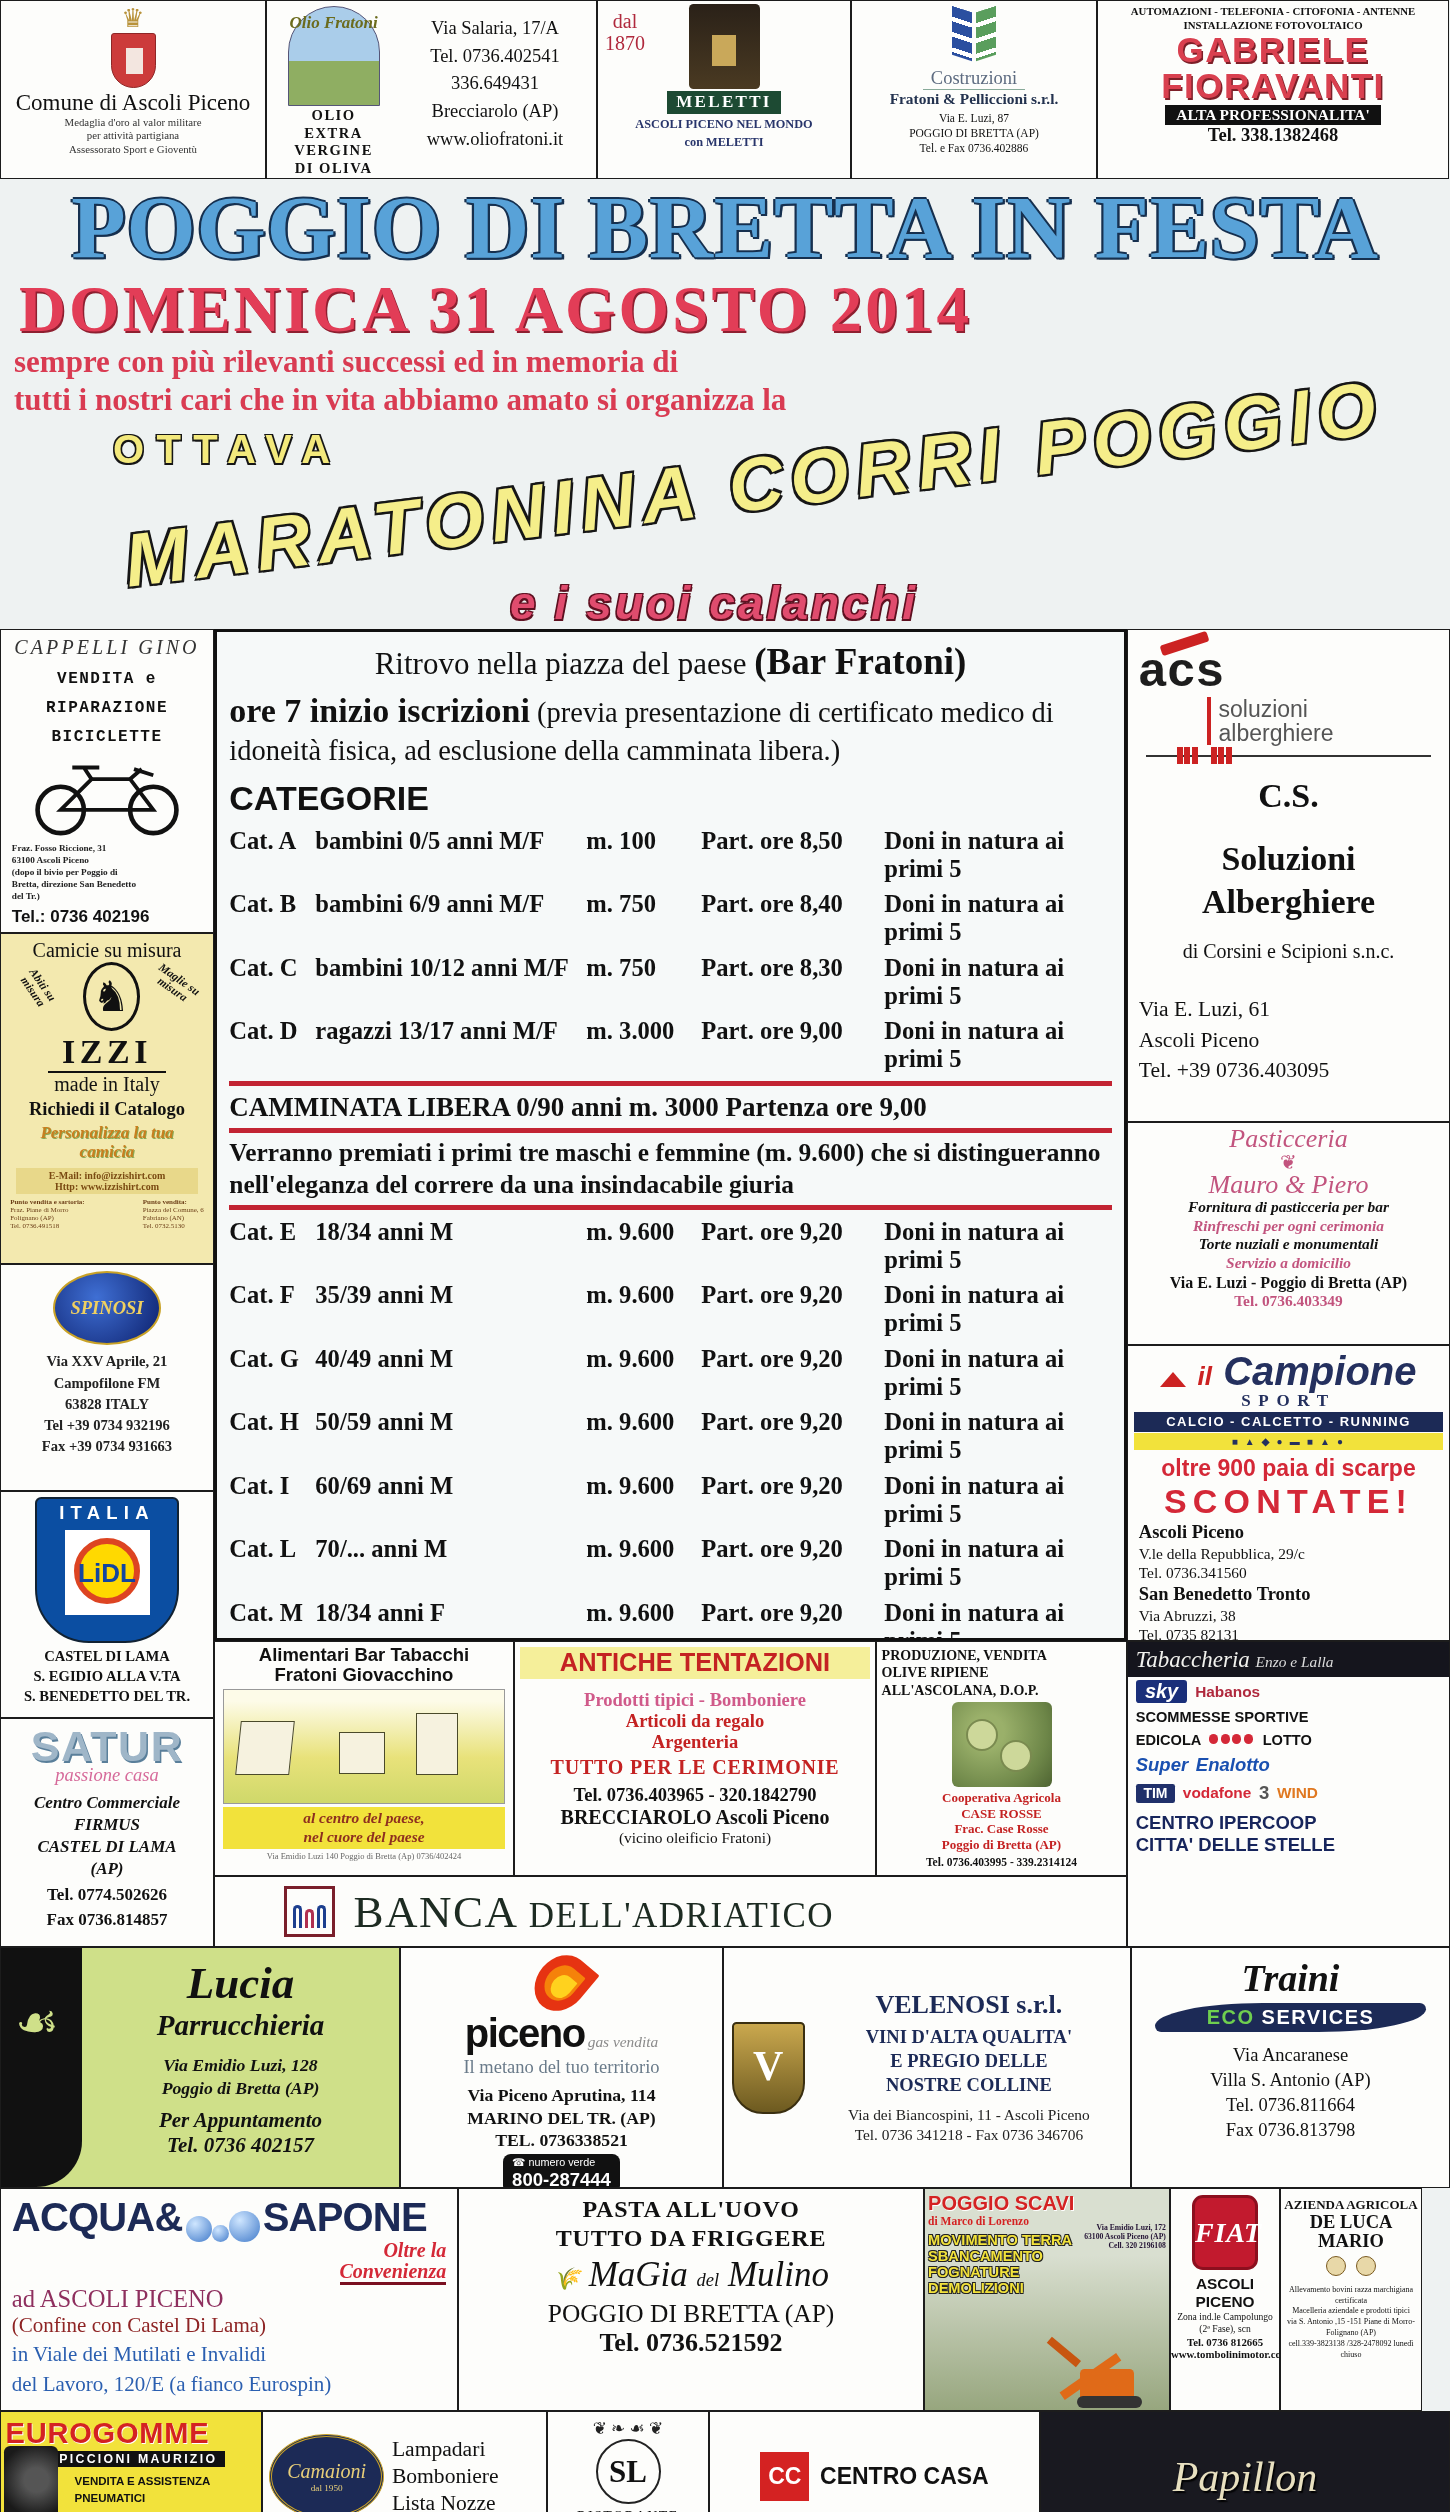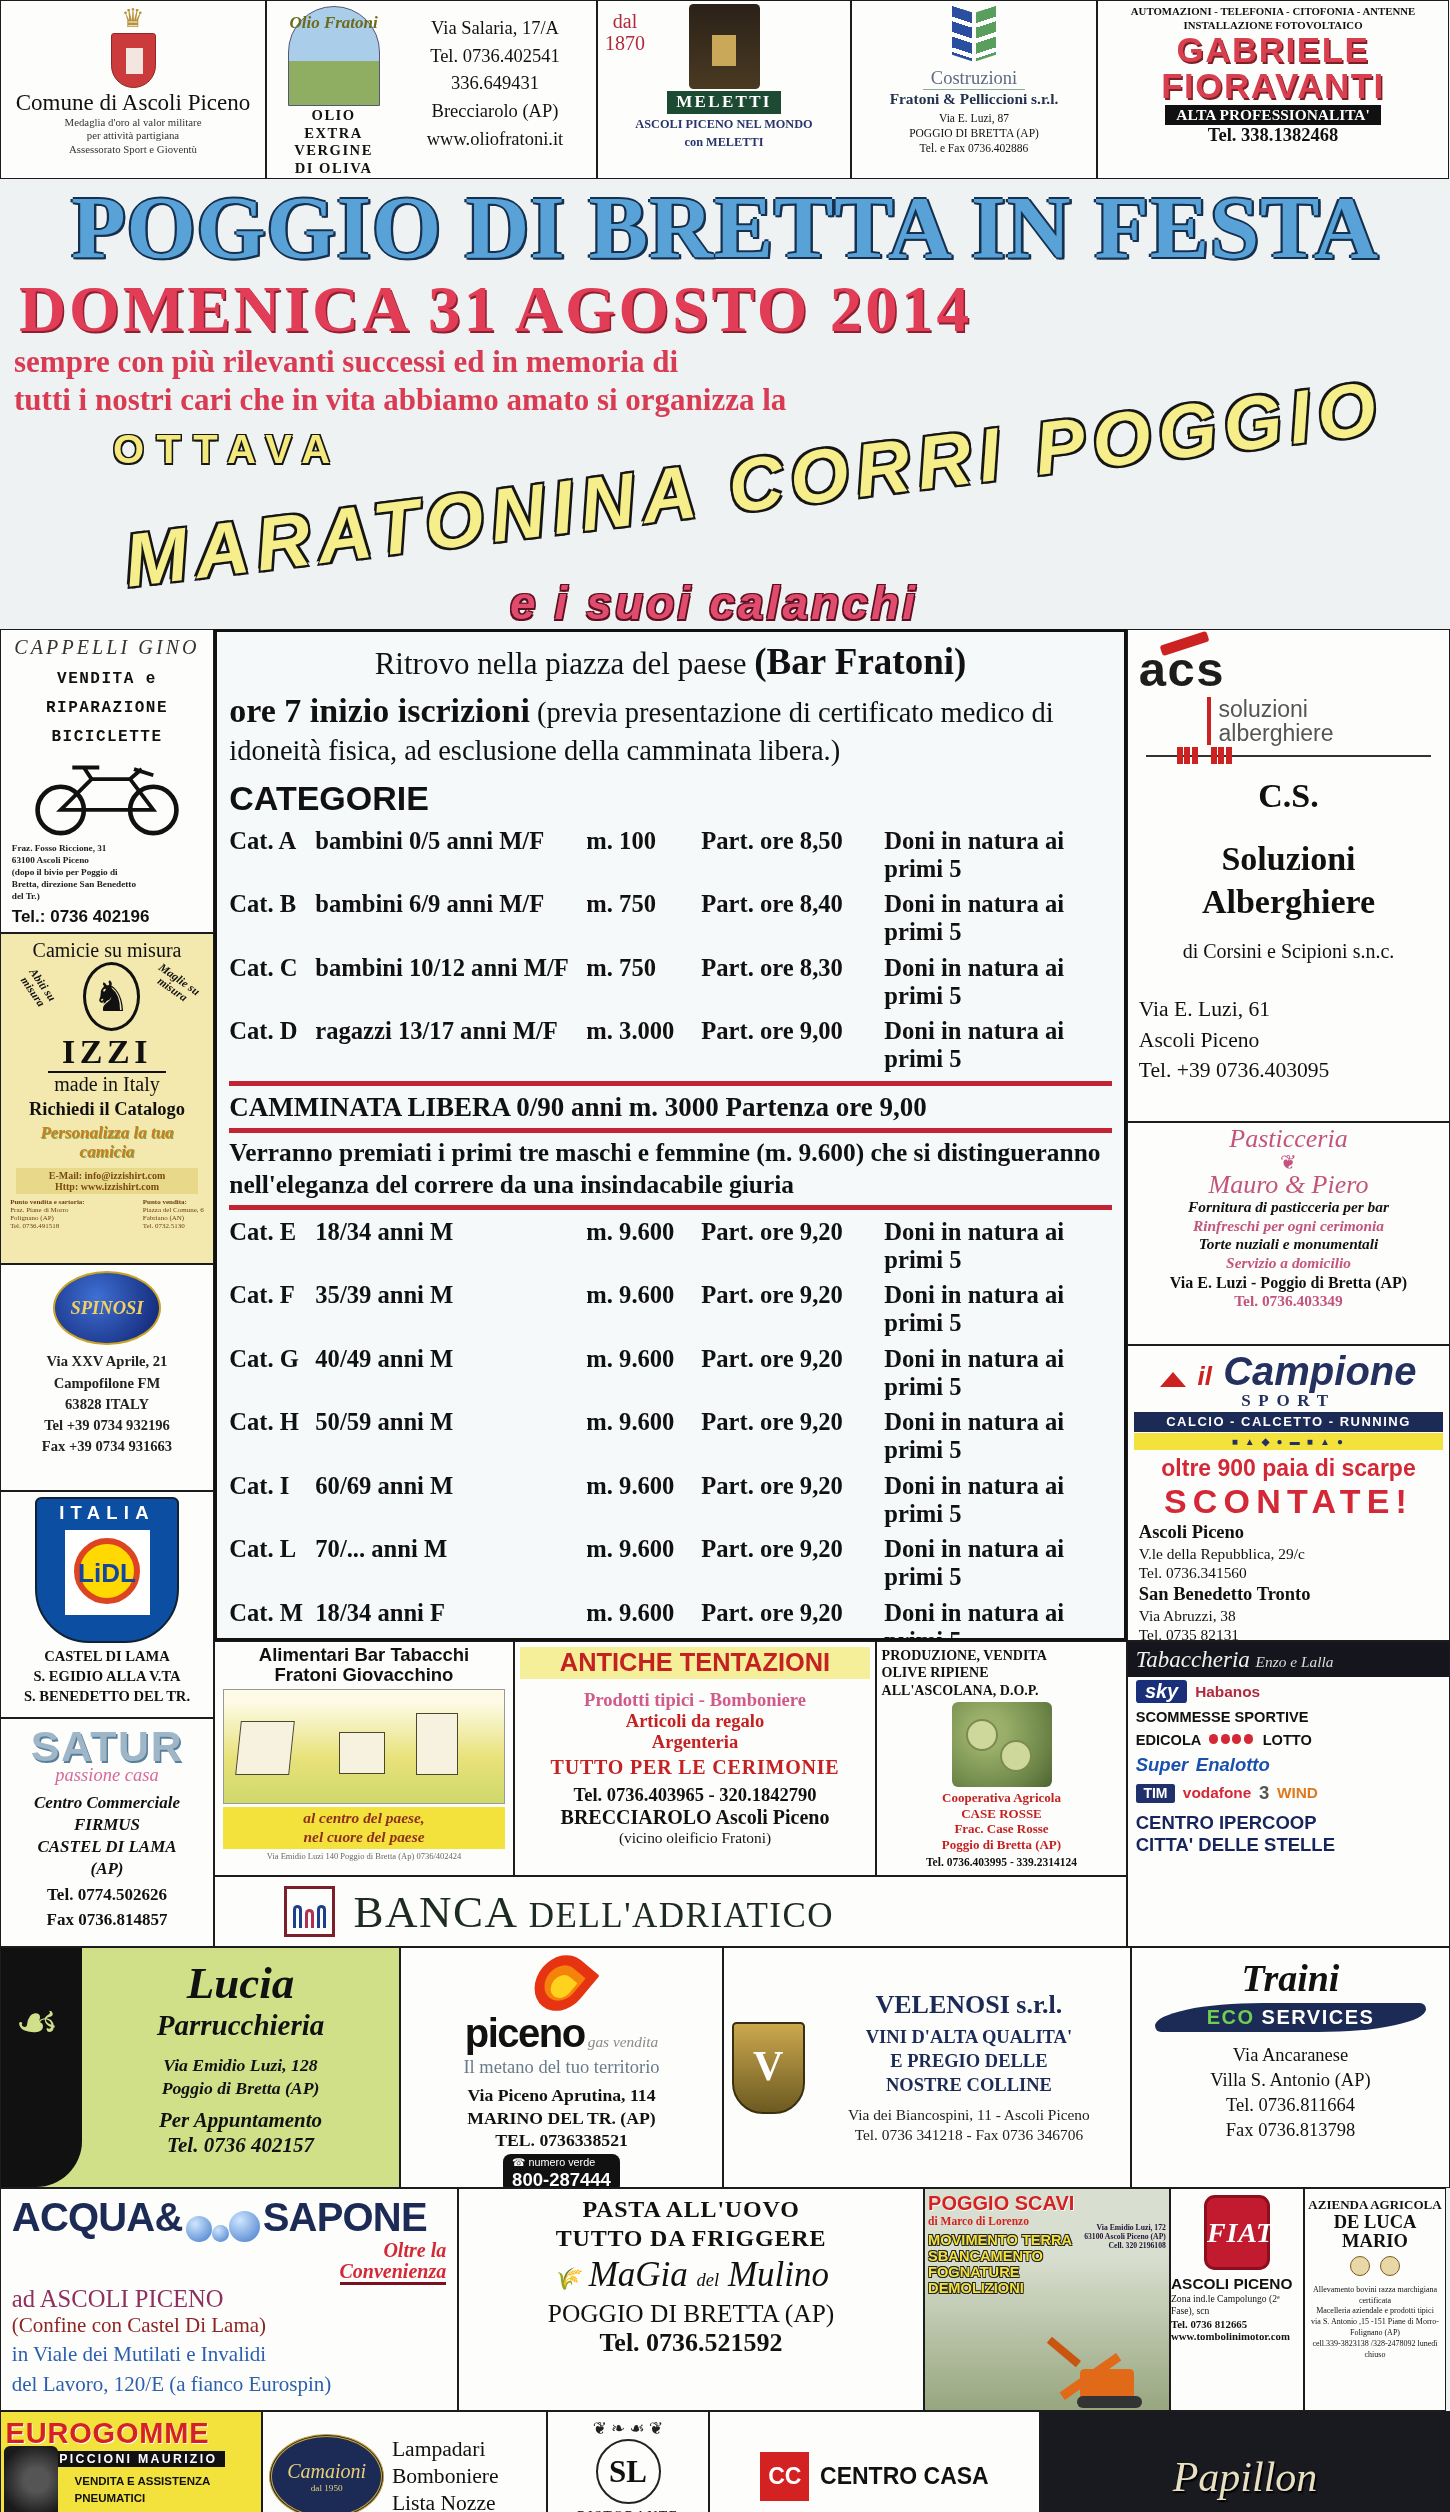--- a/index.html
+++ b/index.html
@@ -248,21 +248,21 @@
   .scavi-name { color:#d42222; font-family:"Liberation Sans"; font-weight:bold; font-size:20px; text-shadow:0.8px 0.8px 0 #fff; }
   .scavi-sub { color:#d42222; font-size:11.5px; font-weight:bold; }
   .scavi-list { margin-top:4.6px; }
   .scavi-list div { font-family:"Liberation Sans"; font-weight:bold; font-size:14.6px; color:#f2e23b; text-shadow:-0.8px -0.8px 0 #222,0.8px -0.8px 0 #222,-0.8px 0.8px 0 #222,0.8px 0.8px 0 #222; }
   .digger { position:absolute; right:4.6px; bottom:6.2px; width:115px; height:85px; }
   .digger .cab { position:absolute; left:31px; bottom:0; width:54px; height:35px; background:#e06a18; border-radius:4.6px; }
   .digger .boom { position:absolute; left:6.2px; bottom:23px; width:69px; height:9.2px; background:#e06a18; transform:rotate(-35deg); }
   .digger .arm { position:absolute; left:-4.6px; bottom:48px; width:38px; height:7.7px; background:#c85510; transform:rotate(40deg); }
   .digger .track { position:absolute; left:28px; bottom:-4.6px; width:65px; height:12.3px; background:#333; border-radius:6.2px; }
   .scavi-addr { position:absolute; right:3.1px; top:34px; font-size:7.7px; text-align:right; color:#213; font-weight:bold; }
-  .ad-fiat { width:134px; text-align:left; padding-top:6.2px; }
+  .ad-fiat { width:110px; text-align:center; padding-top:6.2px; }
   .fiat-logo { width:66px; height:75px; margin:0 auto; background:#c21a2e; border-radius:10.8px; border:3.1px solid #8c0f1e; color:#fff; font-weight:bold; font-style:italic; font-size:28px; line-height:69px; letter-spacing:0.8px; }
   .fiat-city { font-family:"Liberation Sans"; font-weight:bold; font-size:15.4px; margin-top:4.6px; }
   .fiat-l { font-size:9.6px; line-height:1.3; }
   .fiat-tel { font-size:10.8px; font-weight:bold; }
   .fiat-web { font-size:10.8px; font-weight:bold; }
   .ad-deluca { width:142px; text-align:center; padding-top:7.7px; }
   .deluca-t1 { font-size:13px; font-weight:bold; }
   .deluca-t2 { font-size:18.5px; font-weight:bold; line-height:1.05; }
   .deluca-logos { margin:4.6px 0; }
   .deluca-logos i { display:inline-block; width:20px; height:20px; border-radius:50%; border:1.5px solid #7a5a20; background:#e8d8a8; margin:0 4.6px; }

